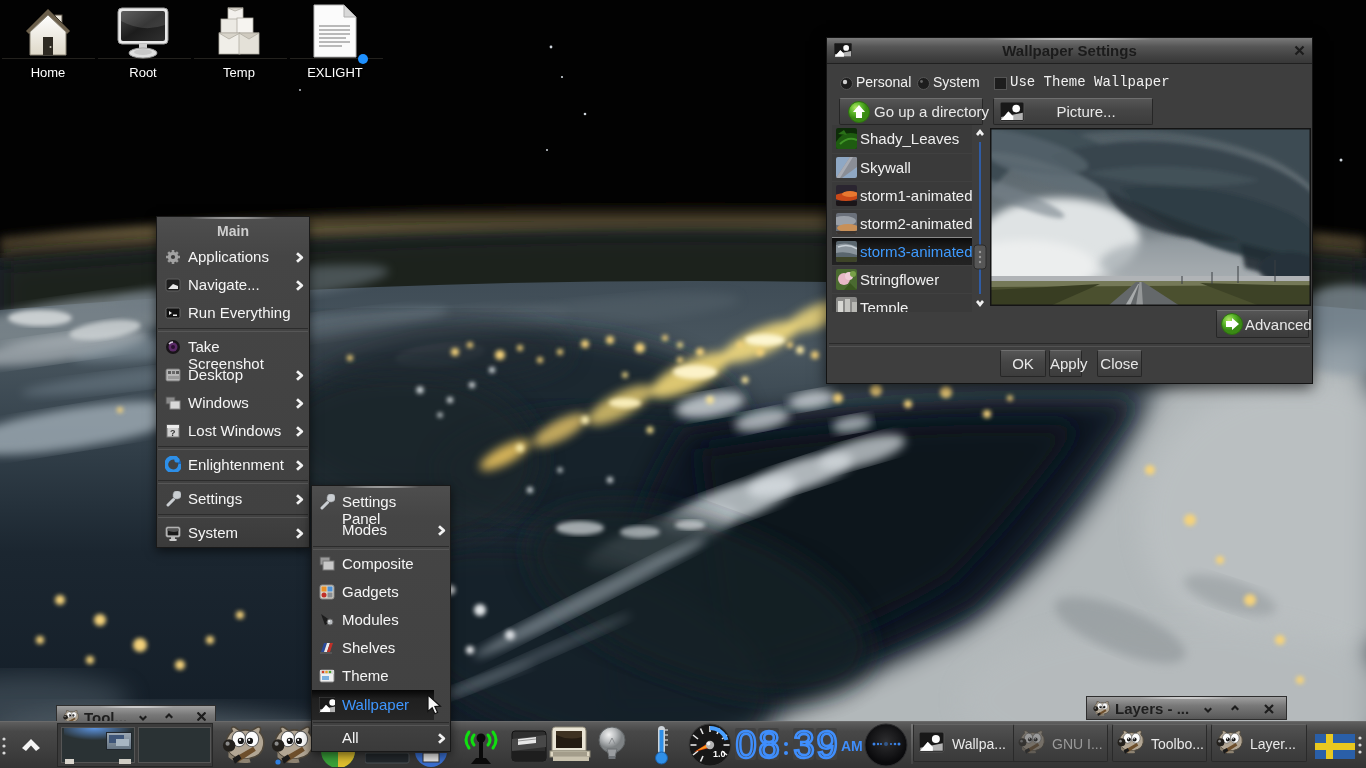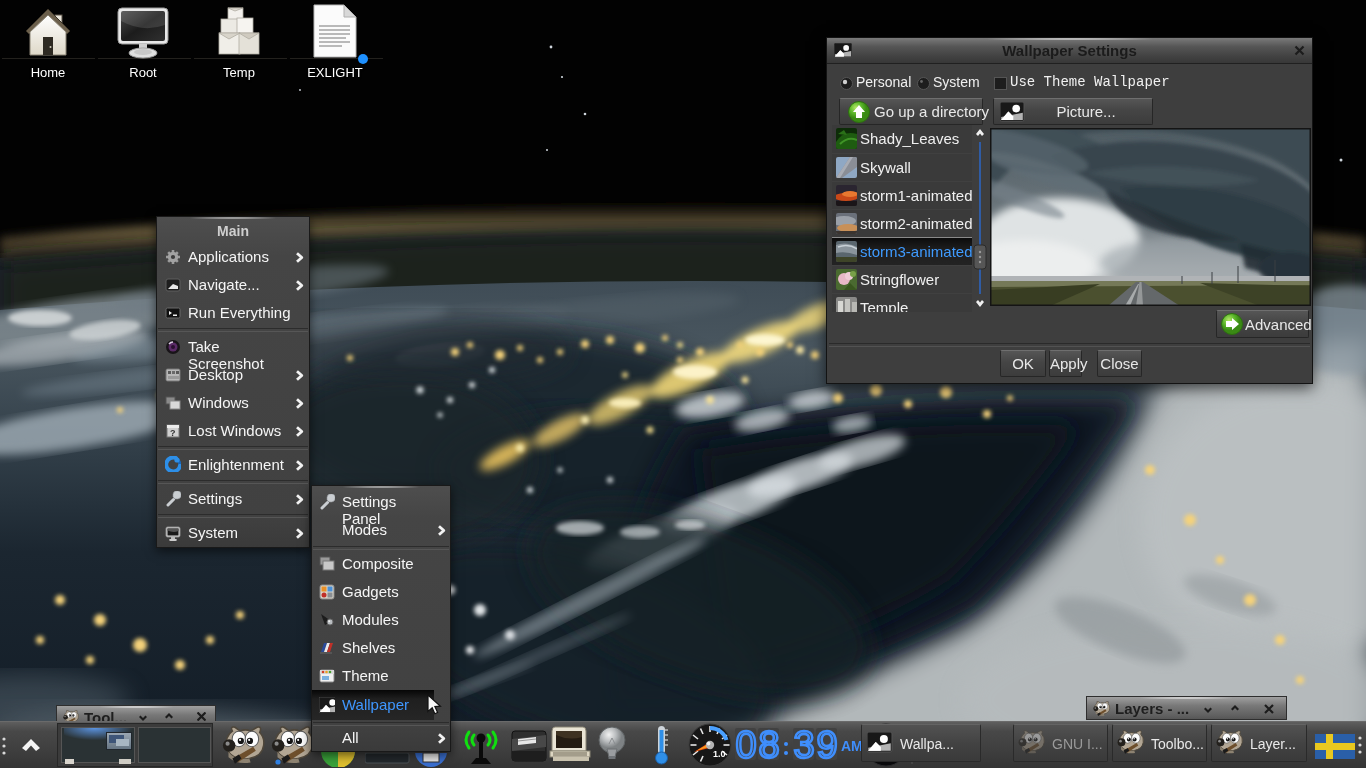--- a/index.html
+++ b/index.html
@@ -565,21 +565,21 @@
           <circle cx="17" cy="21" r="1"></circle>
       <circle cx="27" cy="21" r="1"></circle>
           <circle cx="31" cy="21" r="1.3"></circle>
           <circle cx="35" cy="21" r="1.5"></circle>
       <circle cx="22" cy="21" r="2" opacity="0.5"></circle>
     </g>
   </svg>
   
   <div style="position:absolute;left:911px;top:2px;width:2px;height:40px;background:linear-gradient(#777,#444)"></div>
   
-  <div class="tbtn" style="left:861px;width:120px;">
+  <div class="tbtn" style="left:913px;width:120px;">
     <svg width="26" height="22" style="position:absolute;left:5px;top:7px">
           <use href="#picicon" transform="scale(1.25)"></use>
         </svg>
     <div class="tl">Wallpa...</div>
   </div>
   <div class="tbtn" style="left:1013px;width:95px;color:#9a9a9a;">
     <svg width="30" height="26" style="position:absolute;left:4px;top:5px;opacity:0.45">
           <use href="#wilber" transform="scale(0.82)"></use>
         </svg>
     <div class="tl">GNU I...</div>

